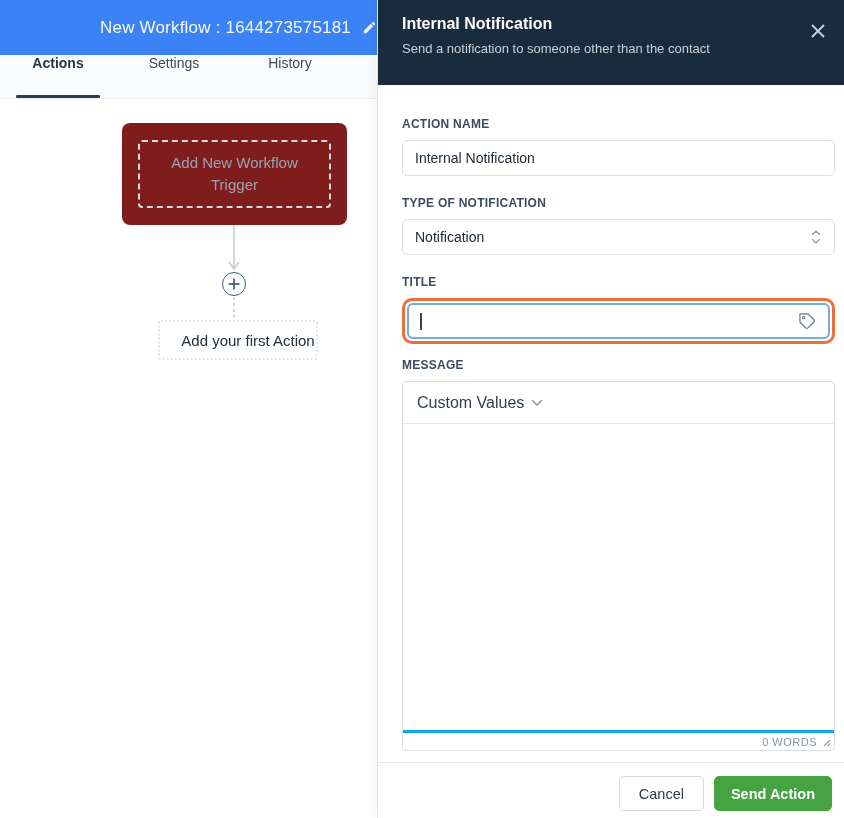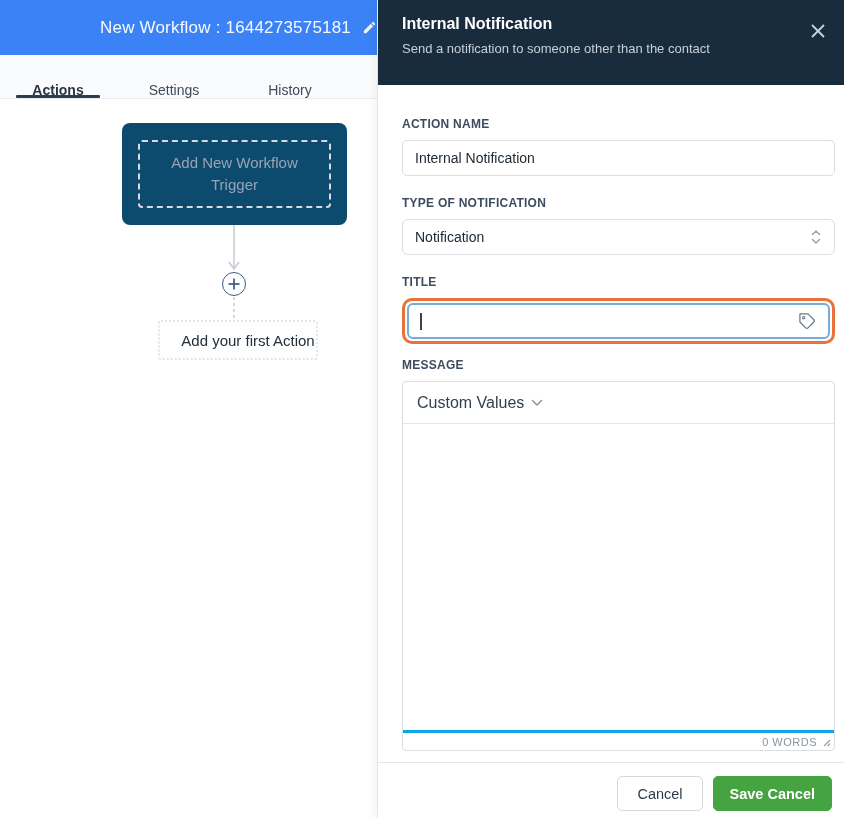--- a/index.html
+++ b/index.html
@@ -7,27 +7,27 @@
   body { font-family:"Liberation Sans","DejaVu Sans",sans-serif; }
   .app { position:relative; width:844px; height:818px; background:#ffffff; overflow:hidden; }
 
   
   .left-pane { position:absolute; left:0; top:0; width:377px; height:818px; background:#ffffff; }
   .left-header { height:55px; background:#3b82f6; display:flex; align-items:center; justify-content:flex-end; gap:11px; }
   .wf-title { color:#f8fafc; font-size:17px; font-weight:500; letter-spacing:.2px; }
   .pencil-btn { display:flex; align-items:center; cursor:pointer; }
 
   .tabs { height:44px; background:#fafbfc; border-bottom:1px solid #e9ebee; display:flex; }
-  .tab { width:116px; display:flex; align-items:flex-end; justify-content:center; font-size:14px; color:#3e4a59; position:relative; cursor:pointer; }
+  .tab { width:116px; display:flex; align-items:flex-start; justify-content:center; font-size:14px; color:#3e4a59; position:relative; cursor:pointer; }
   .tab.active { color:#2b3645; font-weight:600; }
   .tab .underline { display:none; }
   .tab.active .underline { display:block; position:absolute; bottom:0; left:50%; transform:translateX(-50%); width:84px; height:3px; background:#2c3e50; border-radius:1px; }
 
   .canvas { position:absolute; top:99px; left:0; width:377px; bottom:0; background:#ffffff; }
-  .trigger-box { position:absolute; left:122px; top:24px; width:225px; height:102px; background:#0c4a6e; border-radius:8px; padding:17px 16px; cursor:pointer; }
+  .trigger-box { position:absolute; left:122px; top:24px; width:225px; height:102px; background:#7f1d1d; border-radius:8px; padding:17px 16px; cursor:pointer; }
   .trigger-inner { width:100%; height:100%; border:2px dashed #d7dbe2; border-radius:4px; display:flex; align-items:center; justify-content:center; text-align:center; padding:0 22px; }
   .trigger-inner span { font-size:15px; line-height:1.45; color:#9aa3b3; }
 
   .connector-top { position:absolute; left:219px; top:126px; }
   .plus-btn { position:absolute; left:222px; top:173px; width:24px; height:24px; border:1.6px solid #3d5c80; border-radius:50%; background:#ffffff; display:flex; align-items:center; justify-content:center; cursor:pointer; }
   .connector-dashed { position:absolute; left:233px; top:198px; }
   .first-action { position:absolute; left:158px; top:221px; width:160px; height:40px; background:#ffffff; border:2px dotted #e1e5ea; border-radius:3px; display:flex; align-items:center; justify-content:center; cursor:pointer; }
   .first-action span { font-size:15px; color:#222e3c;margin-left:20px; }
 
   
@@ -181,17 +181,17 @@
               <line x1="9" y1="6.5" x2="6.5" y2="9" stroke="#99a2ac" stroke-width="1.2"></line>
             </svg>
           </div>
         </div>
       </div>
 
     </div>
 
     <footer class="drawer-footer">
       <button class="btn btn-cancel">Cancel</button>
-      <button class="btn btn-save">Save Cancel</button>
+      <button class="btn btn-save">Send Action</button>
     </footer>
   </aside>
 
 </div>
 
 </body></html>

